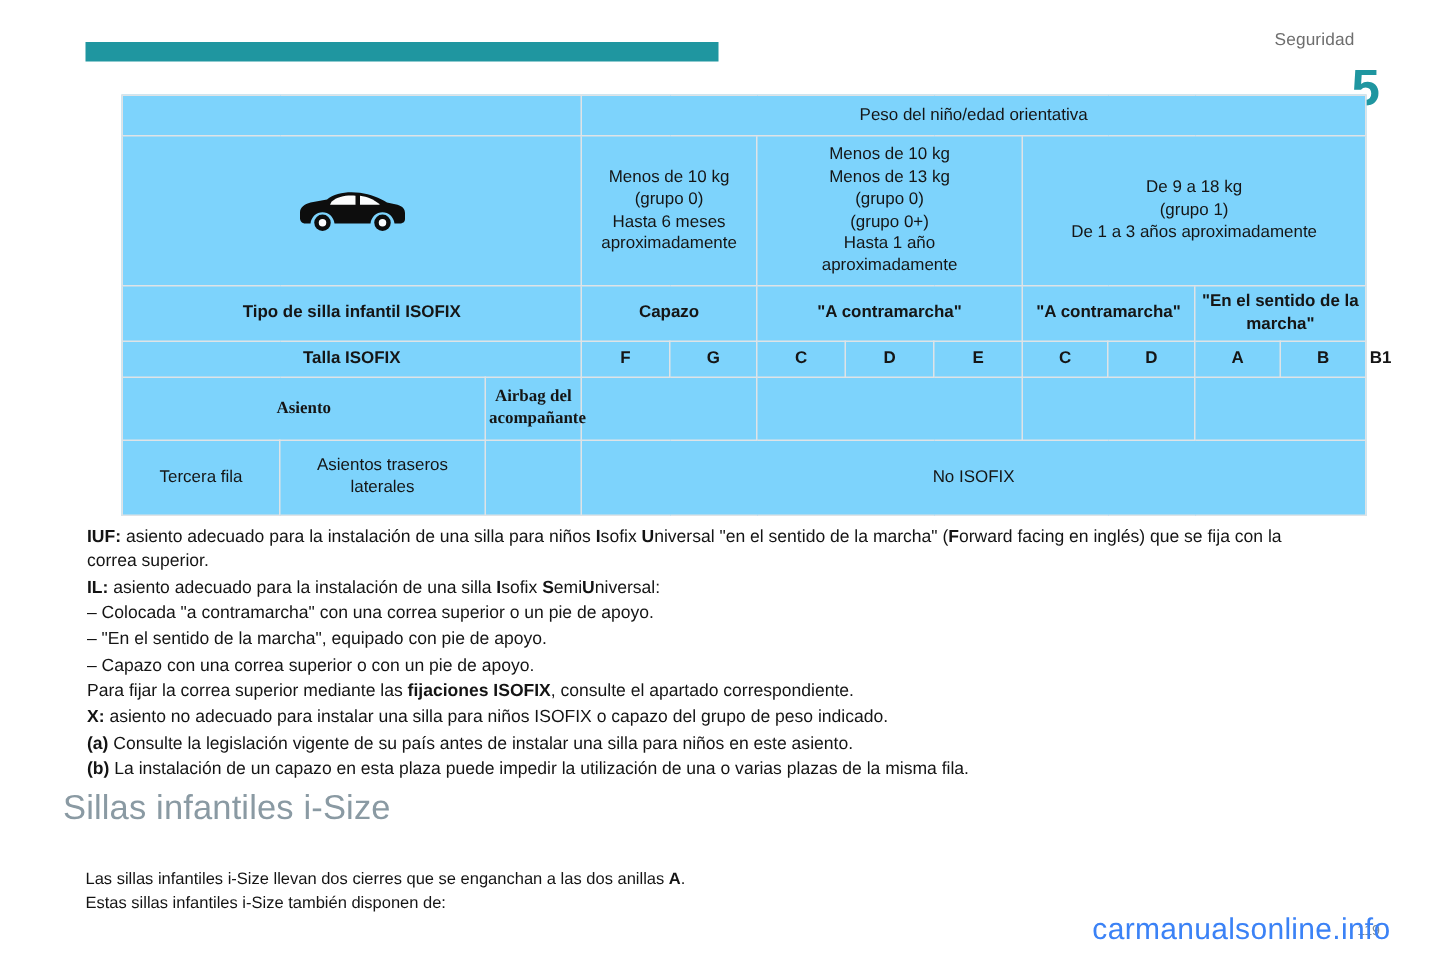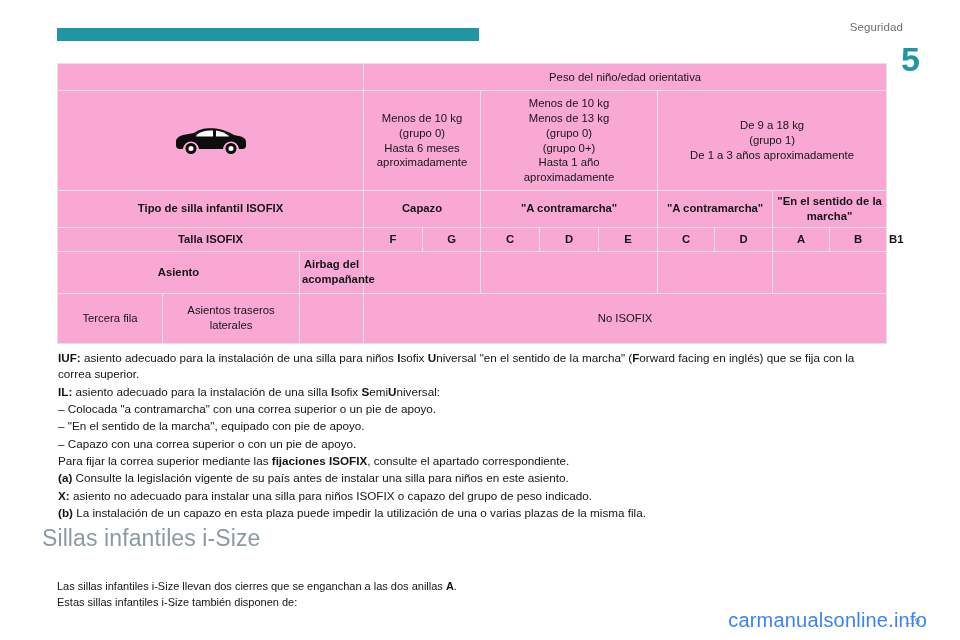--- a/index.html
+++ b/index.html
@@ -25,35 +25,35 @@
   .chapter-badge {
     position: absolute; right: 40px; top: 42px;
     font-size: 34px; font-weight: bold; color: #1f96a0;
     line-height: 1;
   }
 
   
   .tbl-wrap { position: absolute; left: 57px; top: 63px; width: 829px; }
   table.isofix {
     width: 829px; border-collapse: collapse;
-    table-layout: fixed; background: #f9a8d4;
+    table-layout: fixed; background: #7dd3fc; margin-left: 24px;
   }
   table.isofix td {
     border: 1px solid #dfe3e6;
     text-align: center; vertical-align: middle;
     font-size: 11.3px; line-height: 1.32;
     padding: 3px 2px; color: #151515;
   }
   td.b { font-weight: bold; }
   .car-cell { height: 100px; }
   .car-svg { display: block; margin: 0 auto; }
   .r-head { height: 27px; }
   .r-type { height: 34px; }
   .r-size { height: 24px; }
-  .r-seat { height: 42px; }
+  .r-seat { height: 42px; font-family: Liberation Serif, serif; }
   .r-third { height: 50px; }
   .blank { }
   .noisofix { font-size: 11.3px; vertical-align: top; padding-top: 7px; }
 
   
   .body-copy {
     position: absolute; left: 57px; top: 349px; width: 834px;
     font-size: 11.7px; line-height: 1.395; color: #141414;
   }
   .body-copy p { margin: 1px; }
@@ -190,22 +190,22 @@
       </table>
   </div>
 
   <div class="body-copy">
     <p><b>IUF:</b> asiento adecuado para la instalación de una silla para niños <b>I</b>sofix <b>U</b>niversal "en el sentido de la marcha" (<b>F</b>orward facing en inglés) que se fija con la correa superior.</p>
     <p><b>IL:</b> asiento adecuado para la instalación de una silla <b>I</b>sofix <b>S</b>emi<b>U</b>niversal:</p>
     <p>–  Colocada "a contramarcha" con una correa superior o un pie de apoyo.</p>
     <p>–  "En el sentido de la marcha", equipado con pie de apoyo.</p>
     <p>–  Capazo con una correa superior o con un pie de apoyo.</p>
     <p>Para fijar la correa superior mediante las <b>fijaciones ISOFIX</b>, consulte el apartado correspondiente.</p>
+    <p><b>X:</b> asiento no adecuado para instalar una silla para niños ISOFIX o capazo del grupo de peso indicado.</p>
     <p><b>(a)</b> Consulte la legislación vigente de su país antes de instalar una silla para niños en este asiento.</p>
-    <p><b>X:</b> asiento no adecuado para instalar una silla para niños ISOFIX o capazo del grupo de peso indicado.</p>
     <p><b>(b)</b> La instalación de un capazo en esta plaza puede impedir la utilización de una o varias plazas de la misma fila.</p>
   </div>
 
   <h2 class="sec-title">Sillas infantiles i-Size</h2>
   <div class="sec-body">
     <p>Las sillas infantiles i-Size llevan dos cierres que se enganchan a las dos anillas <b>A</b>.</p>
     <p>Estas sillas infantiles i-Size también disponen de:</p>
   </div>
 
   <div class="pagenum">119</div>

